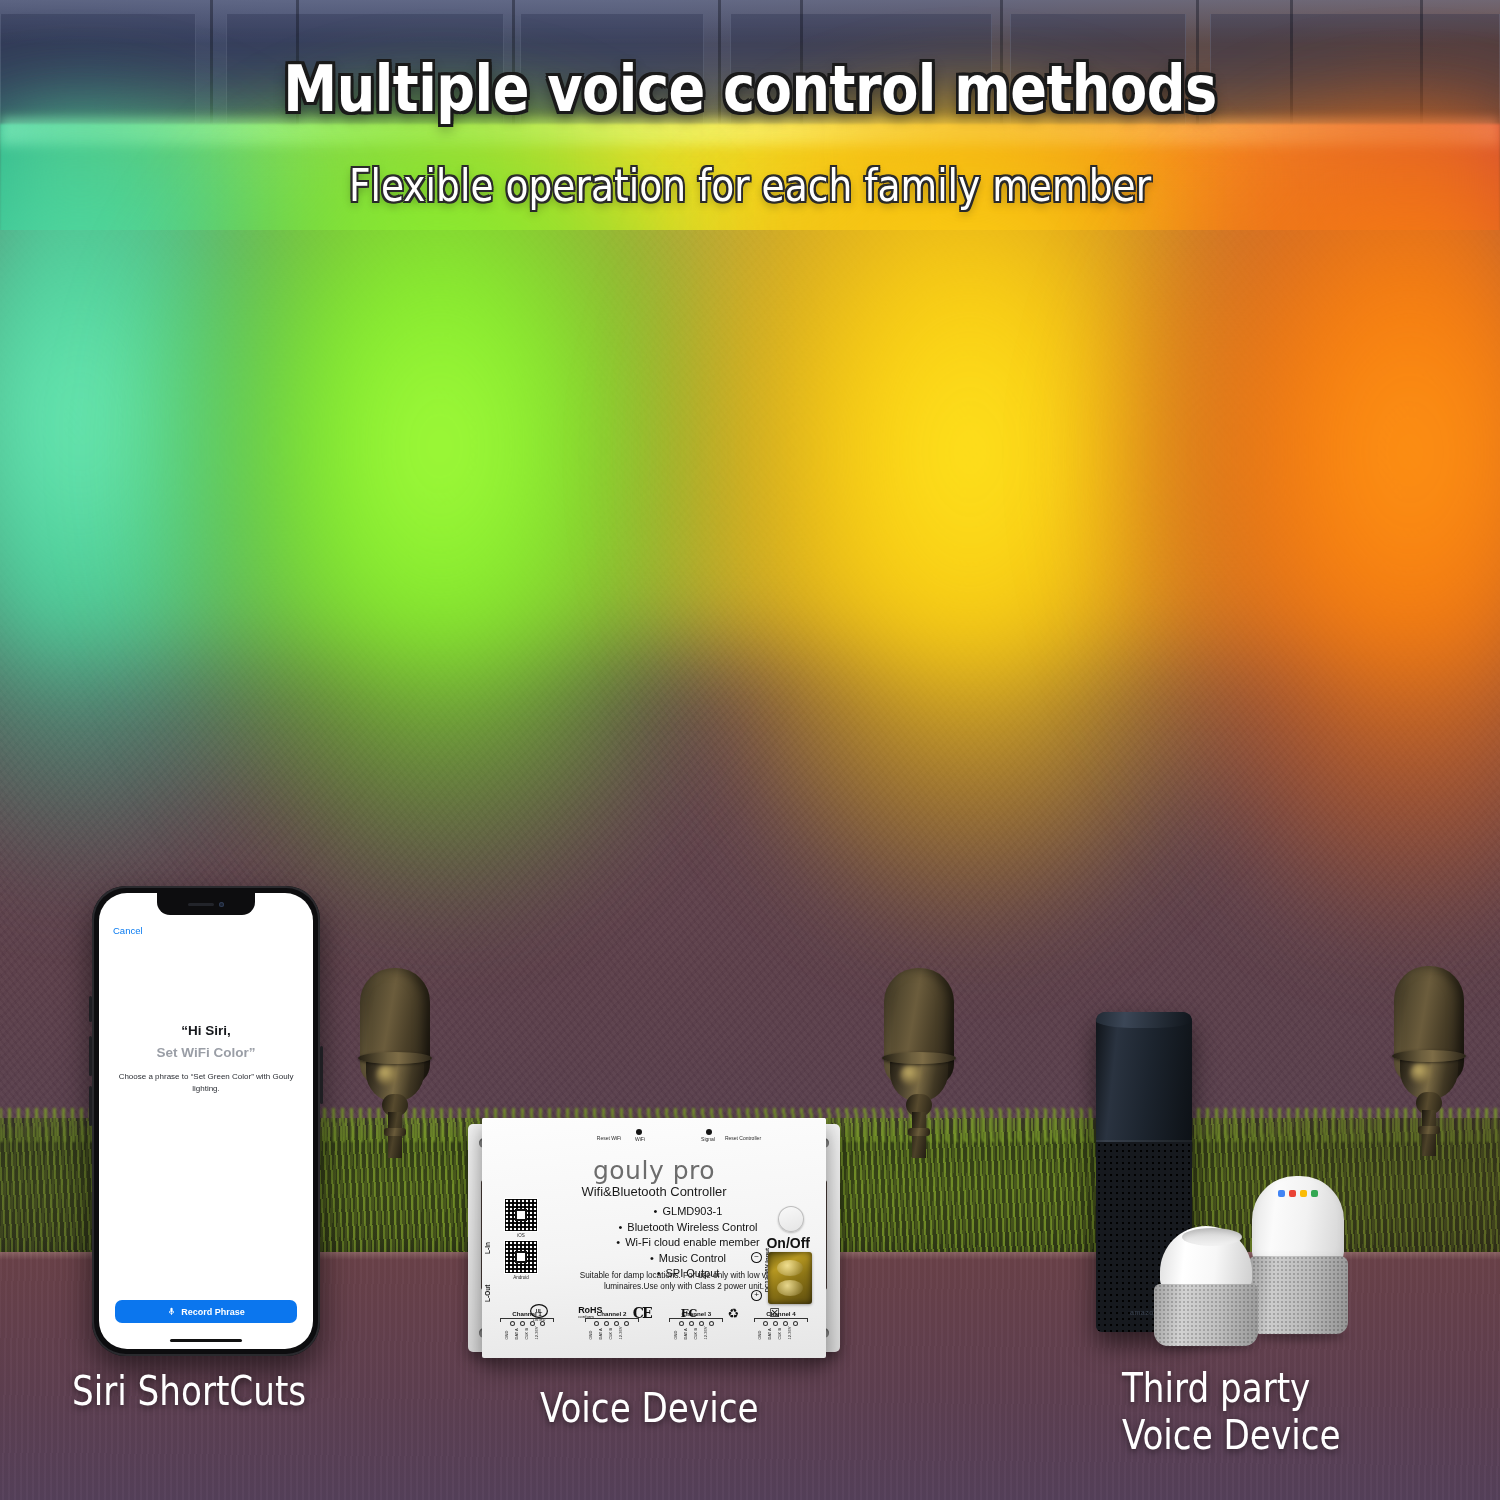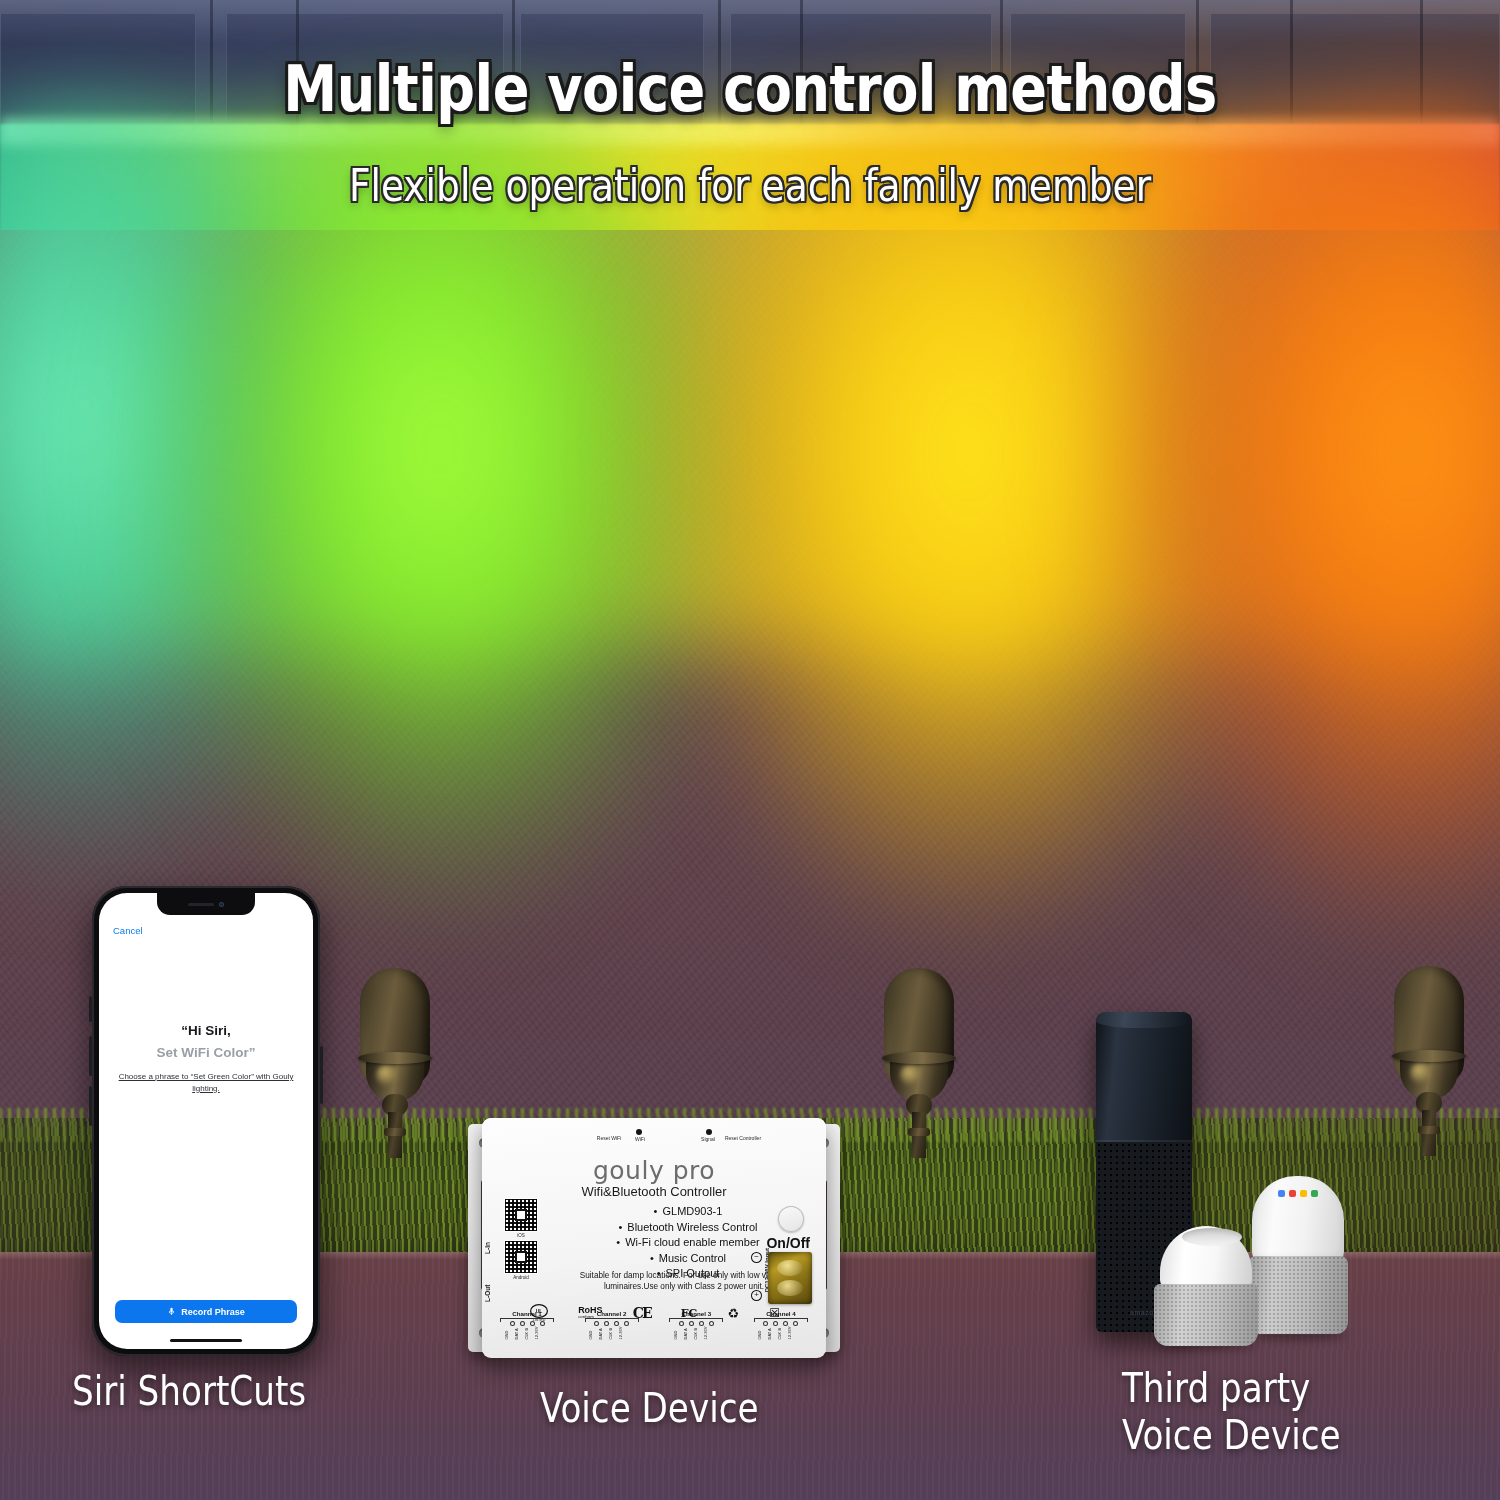--- a/index.html
+++ b/index.html
@@ -194,21 +194,21 @@
   .siri-line1 {
     position:absolute; left:0; top:130px; width:214px; text-align:center;
     font-size:13.5px; font-weight:bold; color:#16181c;
   }
   .siri-line2 {
     position:antistatic; position:absolute; left:0; top:152px; width:214px; text-align:center;
     font-size:13.5px; font-weight:bold; color:#9a9ea6;
   }
   .siri-desc {
     position:absolute; left:18px; top:178px; width:178px; text-align:center;
-    font-size:8px; line-height:1.45; color:#2c2f35;text-decoration:underline;
+    font-size:8px; line-height:1.45; color:#2c2f35;
   }
   .record-btn {
     position:absolute; left:16px; bottom:26px; width:182px; height:23px;
     background:#0b76ee; border-radius:7px;
     display:flex; align-items:center; justify-content:center; gap:5px;
     color:#fff; font-size:9px; font-weight:bold;
   }
   .mic-ico { width:9px; height:9px; }
   .home-bar {
     position:absolute; left:50%; bottom:7px; transform:translateX(-50%);
@@ -268,21 +268,21 @@
   .ctl-bracket.right { right:0; }
   .bk-hole { position:absolute; left:11px; width:10px; height:10px; border-radius:50%;
              background:#8d8d8d; box-shadow:inset 0 1px 2px rgba(0,0,0,.5); }
   .bk-hole.t { top:14px; } .bk-hole.b { bottom:14px; }
   .bk-slot { position:absolute; left:13px; top:56px; width:6px; height:110px;
              border-radius:4px; background:#5b4a45; box-shadow:inset 0 0 3px rgba(0,0,0,.6); }
 
   .ctl-body {
     position:absolute; left:14px; top:0; width:344px; height:240px;
     background:linear-gradient(175deg,#fdfdfd 0%,#f4f4f4 55%,#e6e6e6 100%);
-    border-radius:9px;
+    border-radius:2px;
     box-shadow:0 10px 22px rgba(0,0,0,.45), inset 0 1px 0 #fff;
     text-decoration:underline;
   }
   .ctl-face { position:absolute; inset:0; padding:6px 10px; color:#1d1d1d; }
 
   .led-row { position:absolute; left:112px; top:8px; width:160px; height:26px; }
   .led { position:absolute; width:6px; height:6px; border-radius:50%; background:#141414; }
   .led.wifi { left:42px; top:3px; }
   .led.signal { left:112px; top:3px; }
   .led-lbl { position:absolute; font-size:5px; line-height:1.15; text-align:center; color:#2a2a2a; }

